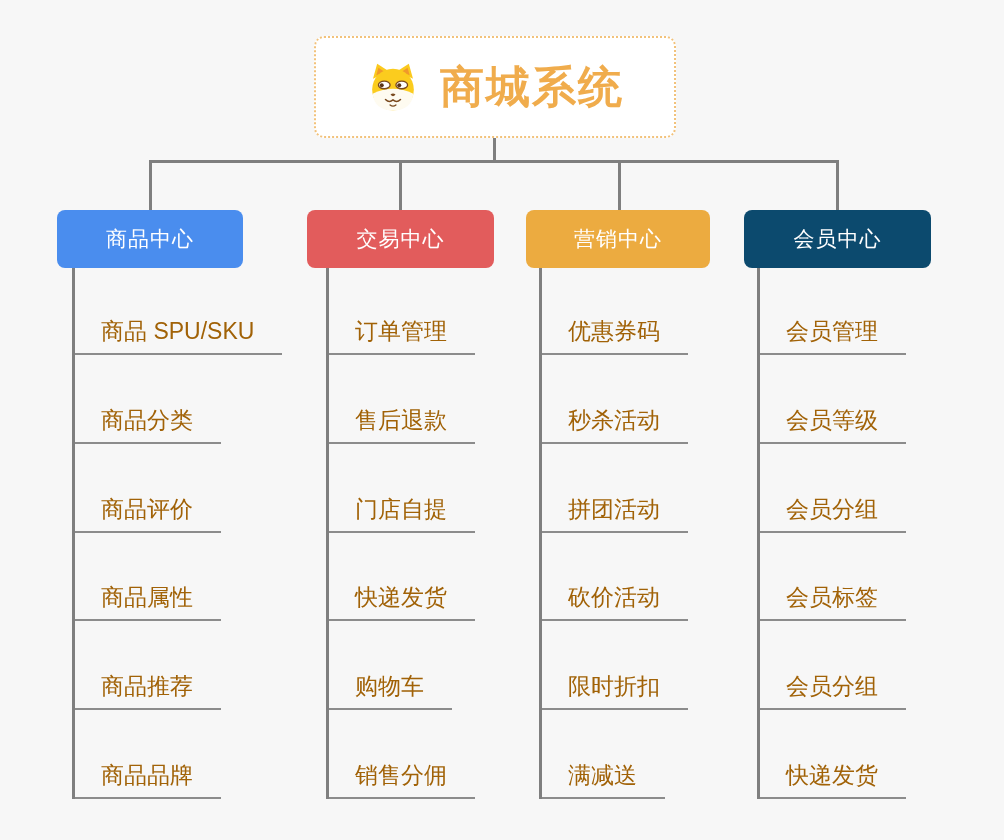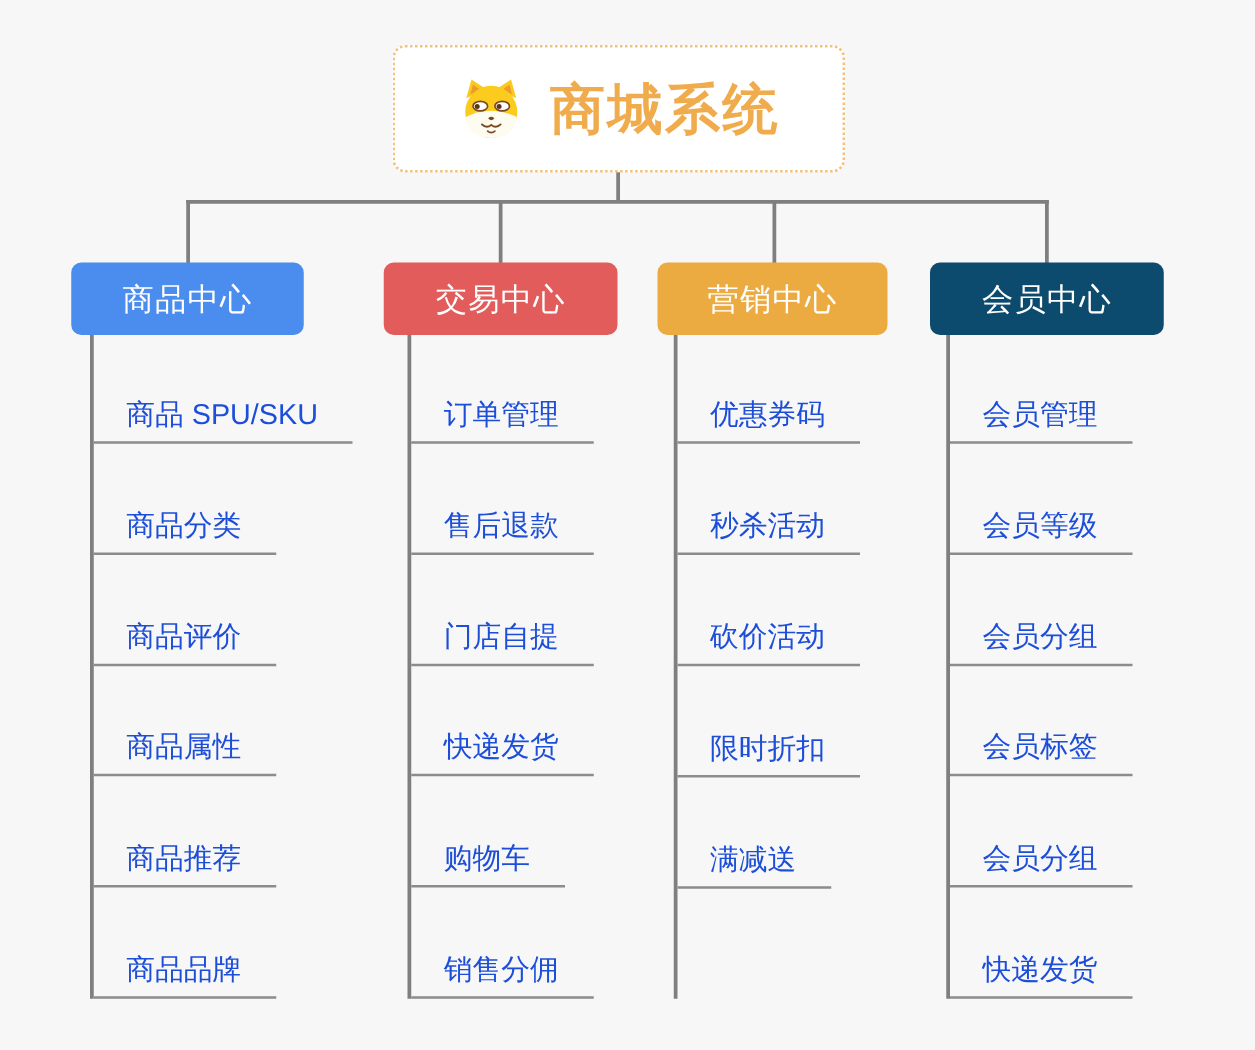--- a/index.html
+++ b/index.html
@@ -26,41 +26,41 @@
   .line{background:#7F7F7F;}
   .root-drop{left:493px;top:137px;width:3px;height:25px;}
   .hline{left:149px;top:160px;width:690px;height:3px;}
   .drop{top:160px;width:3px;height:51px;}
   .d0{left:149px;} .d1{left:399px;} .d2{left:618px;} .d3{left:836px;}
 
   
   .branch{
     top:210px;height:58px;border-radius:8px;
     display:flex;align-items:center;justify-content:center;
-    color:#FFFFFF;font-size:25px;letter-spacing:1px;
+    color:#FFFFFF;font-size:21px;letter-spacing:1px;
   }
   .b0{left:57px;width:186px;}
   .b1{left:307px;width:187px;}
   .b2{left:526px;width:184px;}
   .b3{left:744px;width:187px;}
 
   
   .col{
     top:268px;height:531px;
     border-left:3px solid #7F7F7F;
     display:flex;flex-direction:column;align-items:flex-start;
   }
   .c0{left:72px;} .c1{left:326px;} .c2{left:539px;} .c3{left:757px;}
   .child{
     box-sizing:border-box;
     height:89px;
     display:flex;align-items:flex-end;
     padding:0 28px 6px 26px;
     border-bottom:2px solid #8C8C8C;
-    font-size:23px;color:#1d4ed8;white-space:nowrap;
+    font-size:23px;color:#a16207;white-space:nowrap;
   }
   .child:first-child{height:87px;}
 </style>
 </head>
 <body>
 
 <div class="abs line root-drop"></div>
 <div class="abs line hline"></div>
 <div class="abs line drop d0"></div>
 <div class="abs line drop d1"></div>
@@ -107,20 +107,21 @@
   <div class="child">售后退款</div>
   <div class="child">门店自提</div>
   <div class="child">快递发货</div>
   <div class="child">购物车</div>
   <div class="child">销售分佣</div>
 </div>
 
 <div class="abs col c2">
   <div class="child">优惠券码</div>
   <div class="child">秒杀活动</div>
+  <div class="child">拼团活动</div>
   <div class="child">砍价活动</div>
   <div class="child">限时折扣</div>
   <div class="child">满减送</div>
 </div>
 
 <div class="abs col c3">
   <div class="child">会员管理</div>
   <div class="child">会员等级</div>
   <div class="child">会员分组</div>
   <div class="child">会员标签</div>

